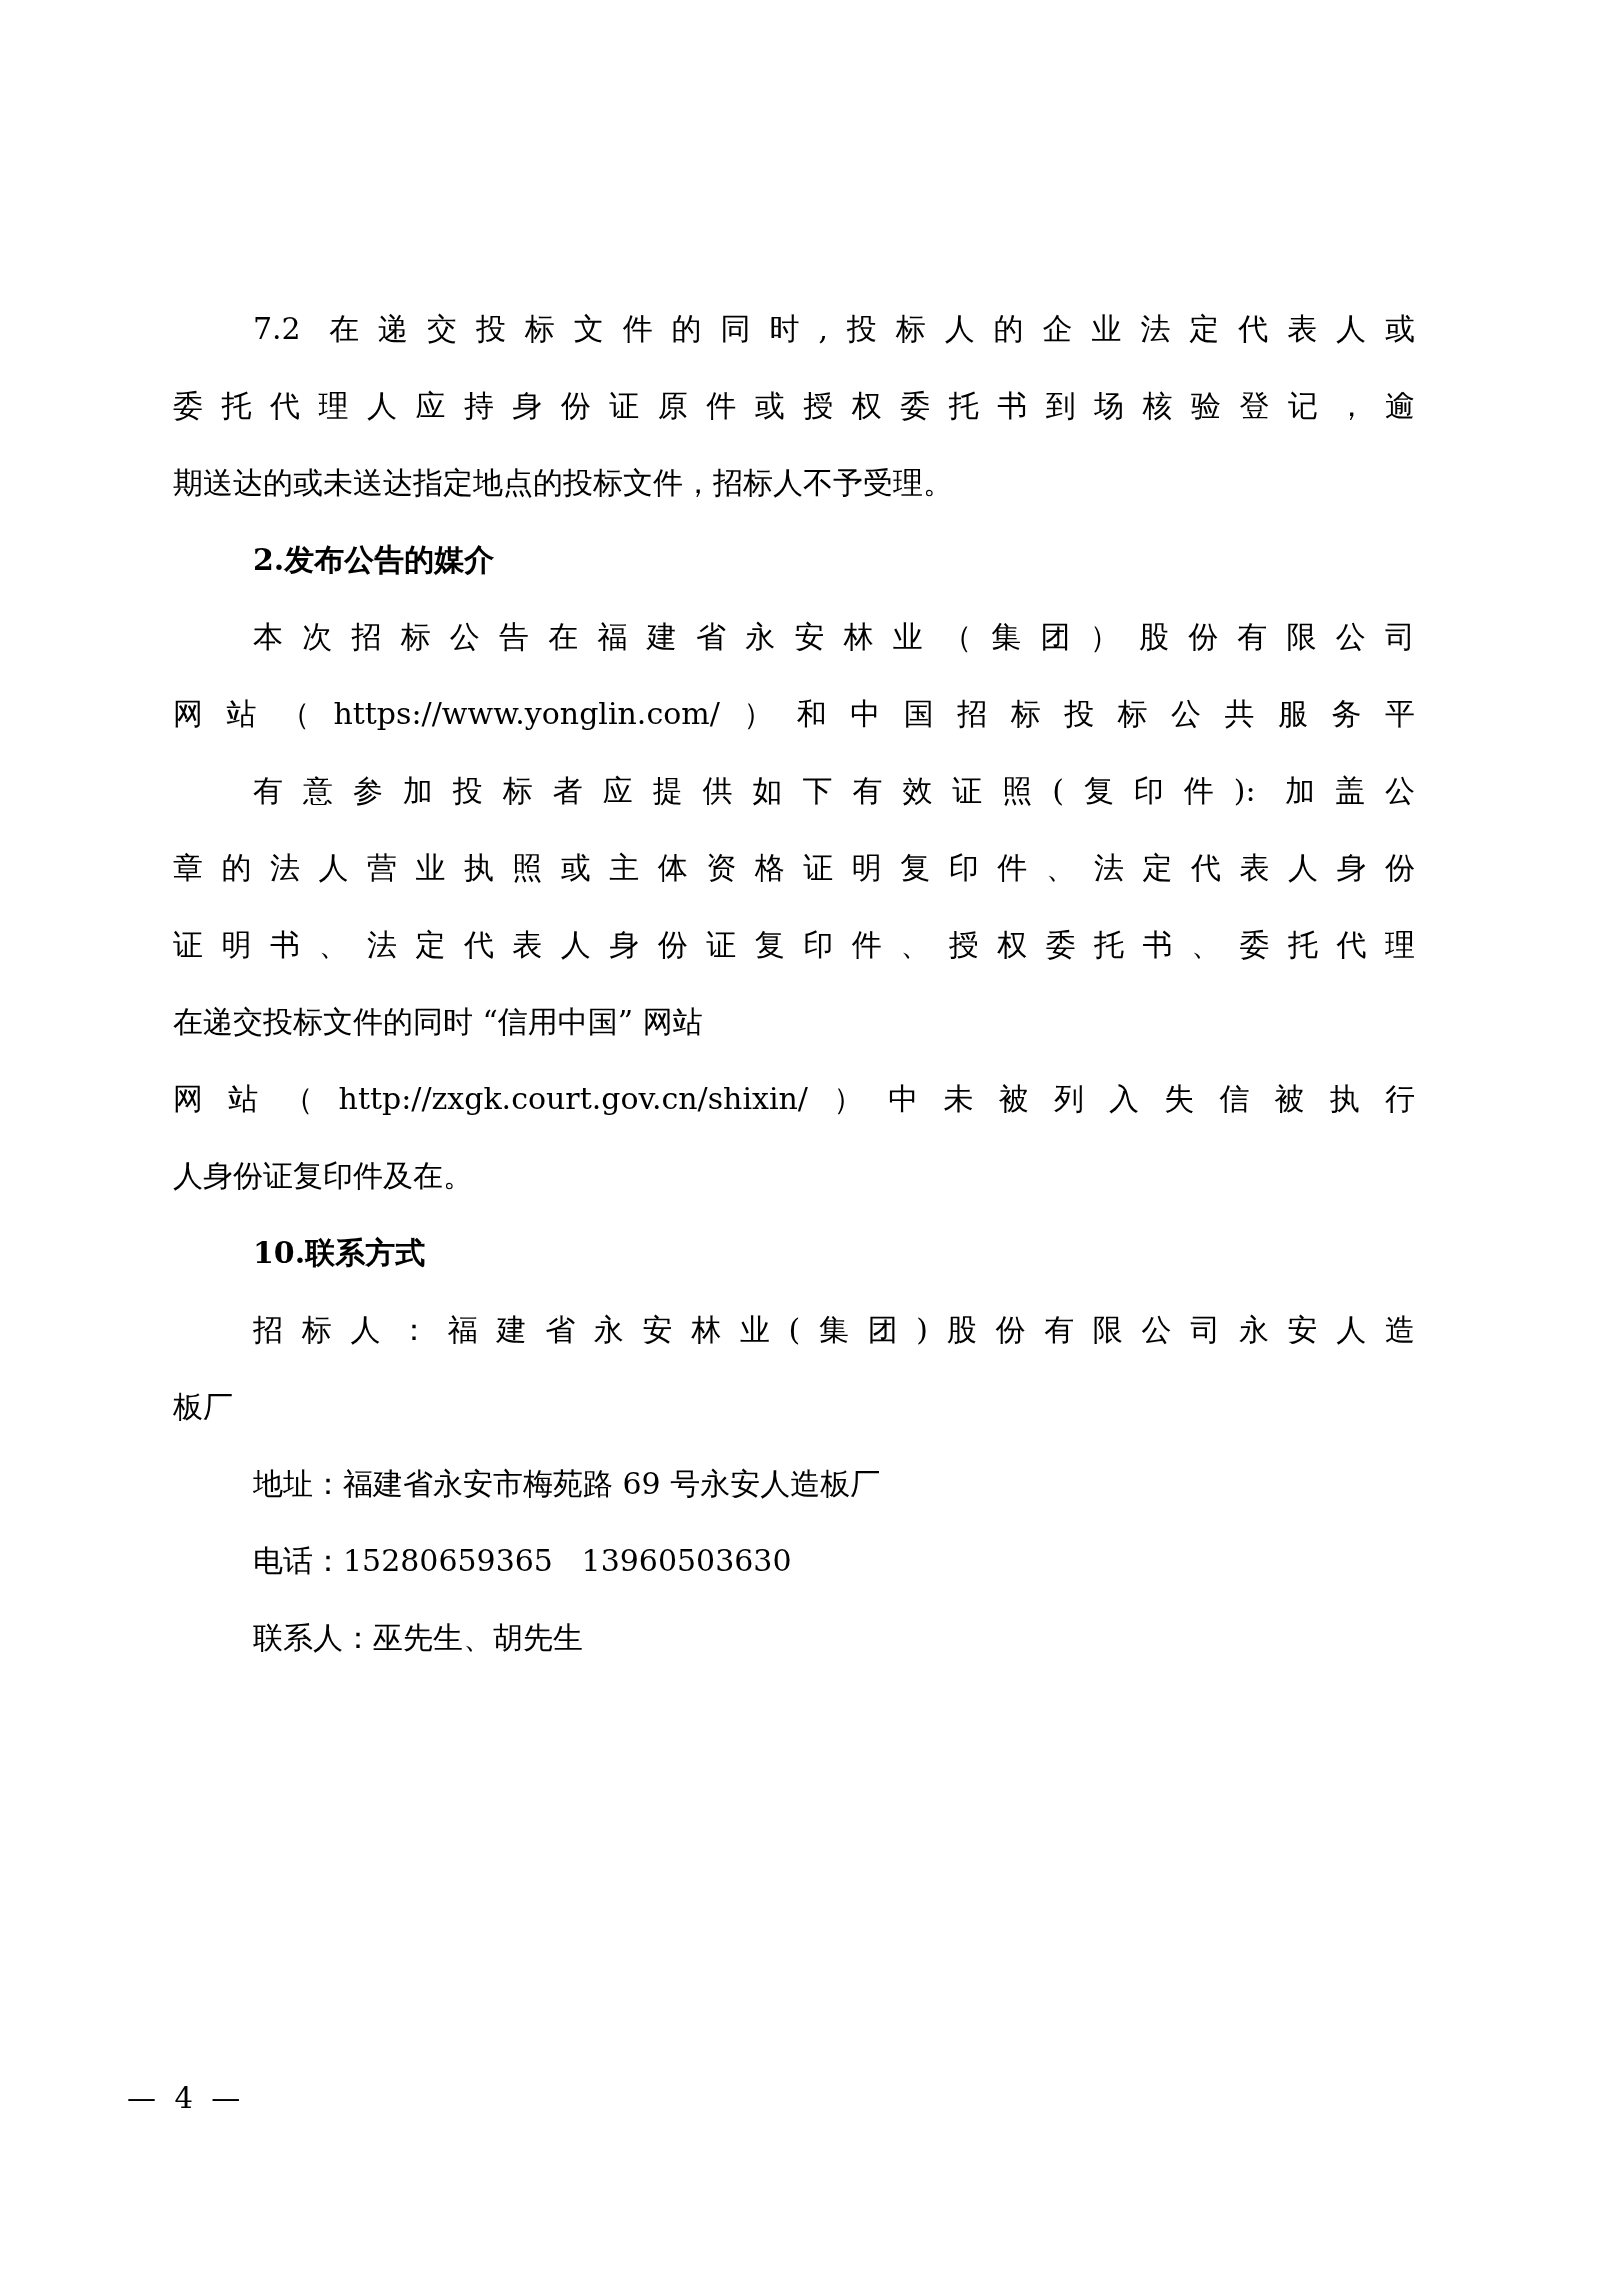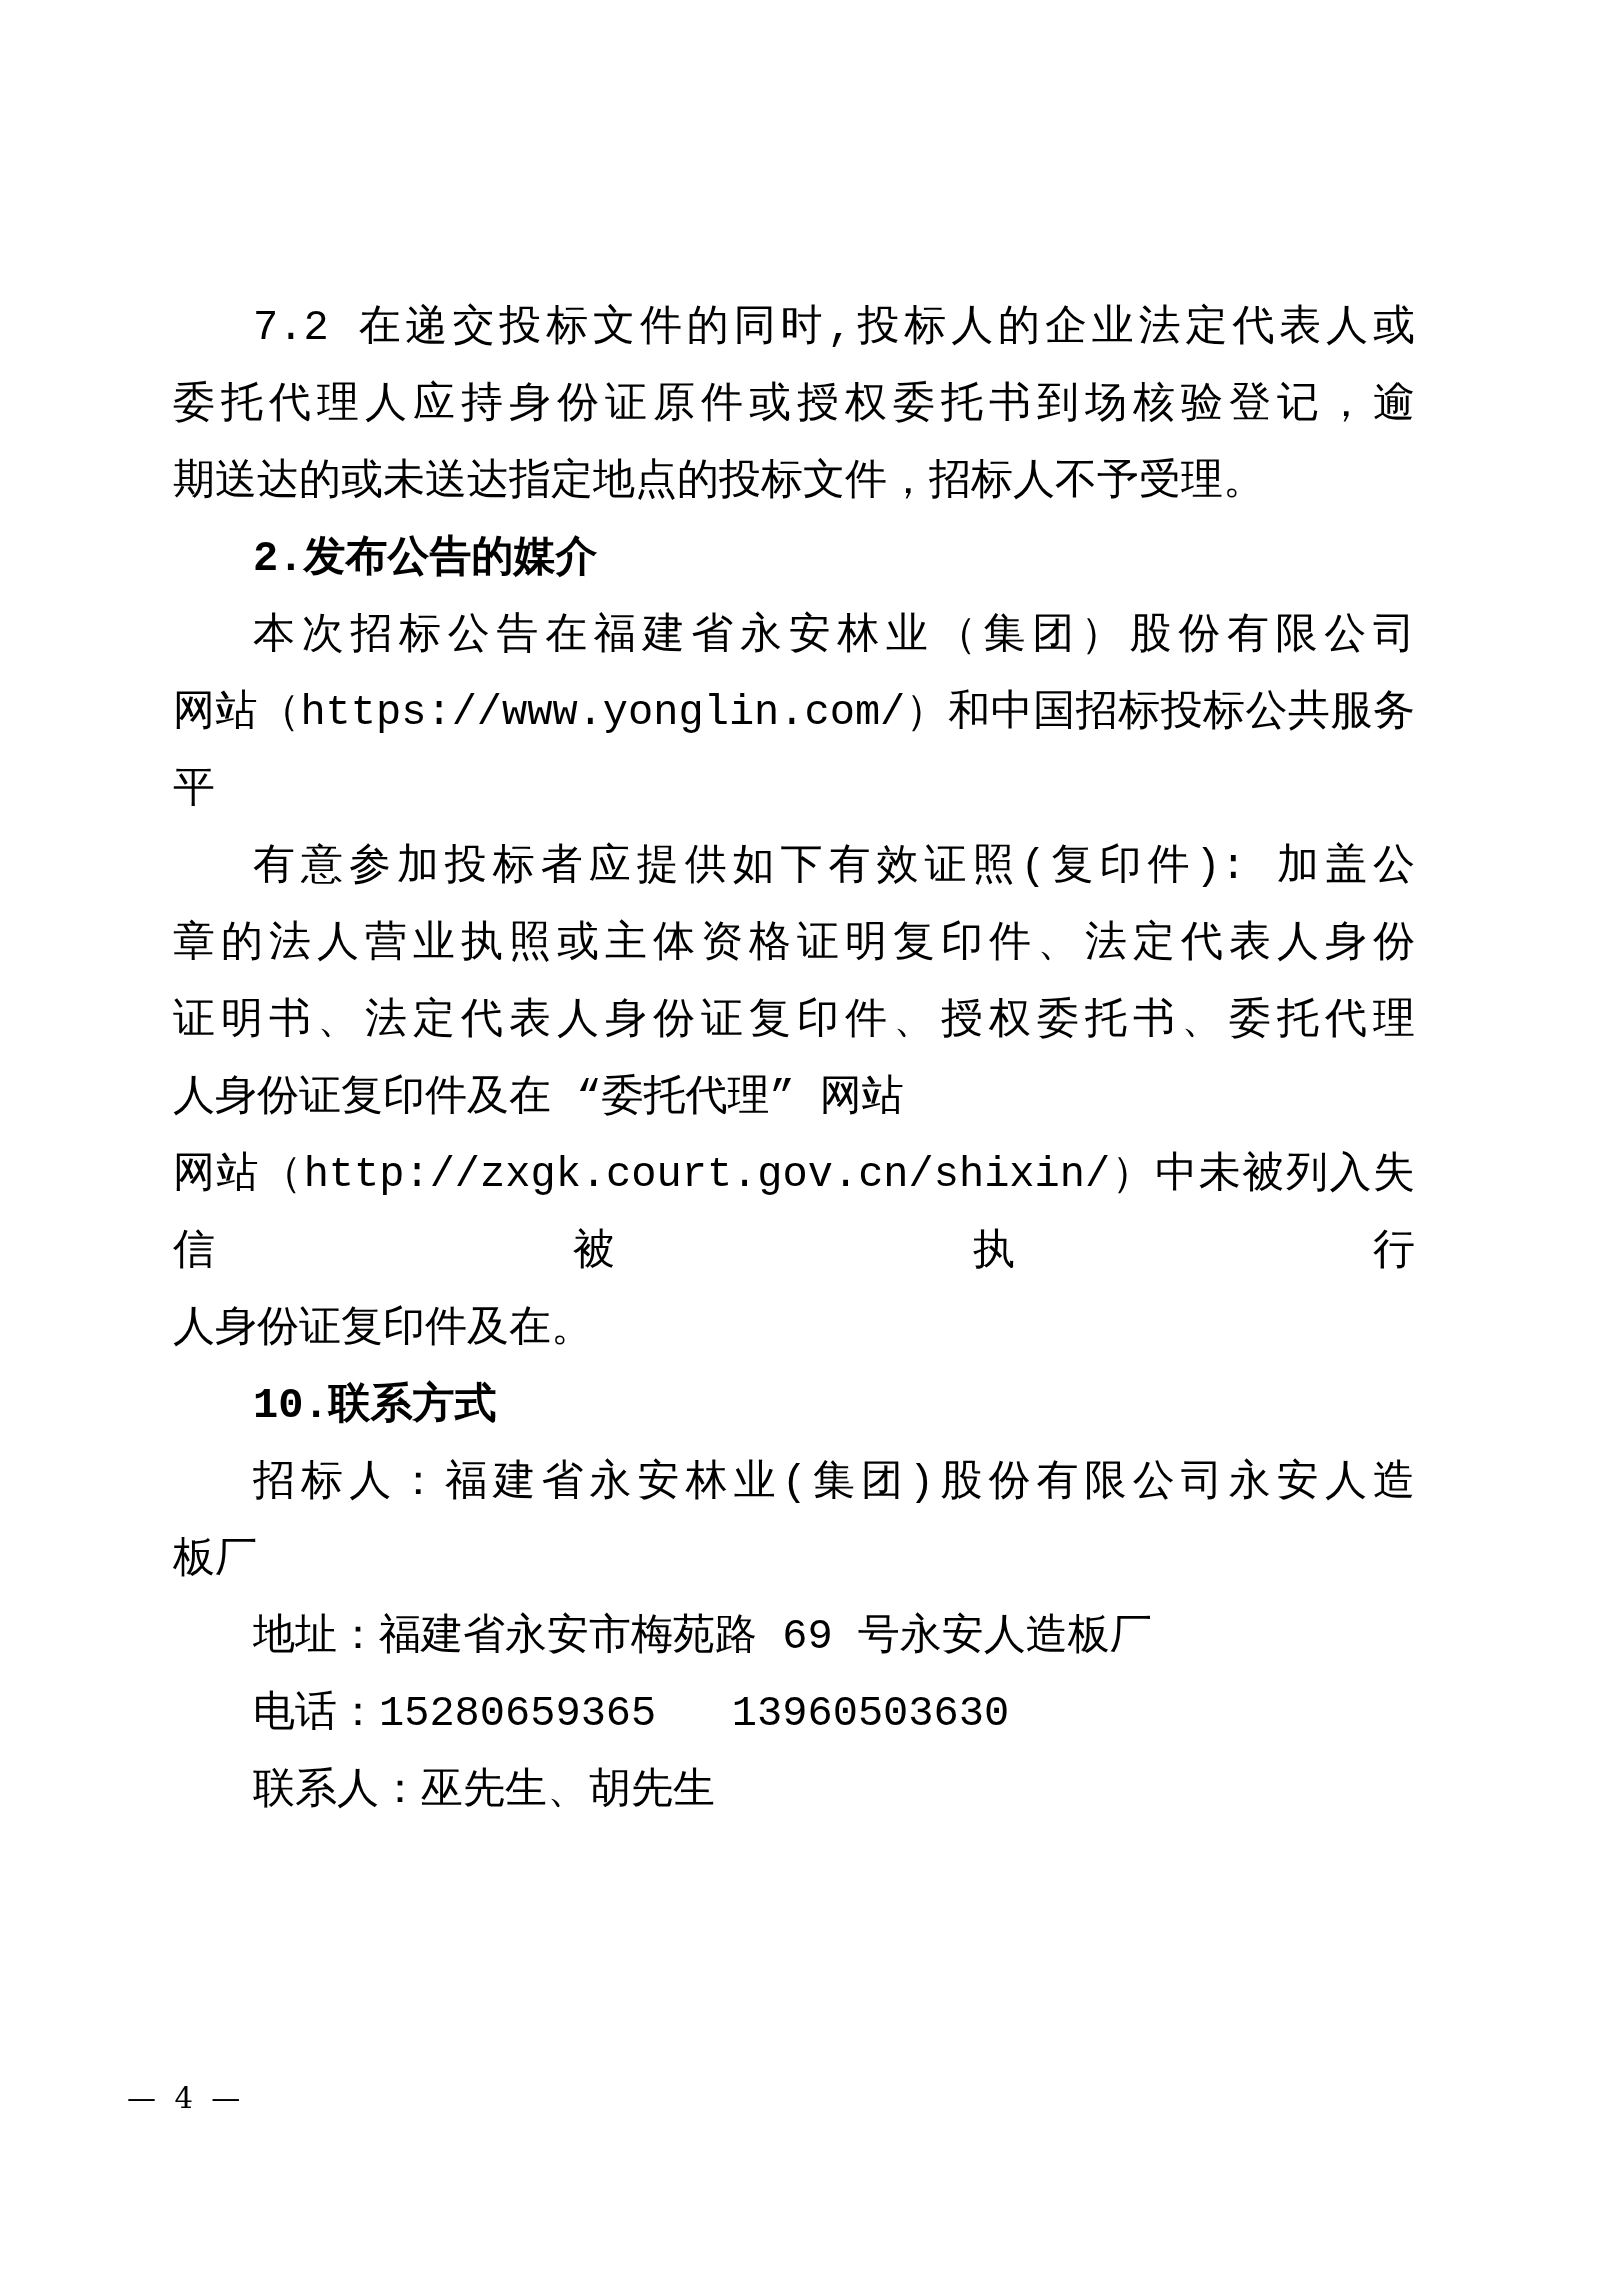--- a/index.html
+++ b/index.html
@@ -18,25 +18,24 @@
     overflow: hidden;
   }
   .doc {
     position: absolute;
     left: 173px;
     top: 290px;
     width: 1242px;
   }
   .line {
     margin: 0;
-    font-size: 42px;
+    font-size: 30px;
     line-height: 77px;
     white-space: pre-wrap;
     text-align: left;
-    font-family: Liberation Mono, monospace;
   }
   .indent {
     text-indent: 80px;
   }
   .just {
     text-align: justify;
     text-align-last: justify;
     -moz-text-align-last: justify;
   }
   .heading {
@@ -62,21 +61,21 @@
     <p class="line just">委托代理人应持身份证原件或授权委托书到场核验登记，逾</p>
     <p class="line">期送达的或未送达指定地点的投标文件，招标人不予受理。</p>
 
     <p class="line indent heading">2.发布公告的媒介</p>
     <p class="line indent just">本次招标公告在福建省永安林业（集团）股份有限公司</p>
     <p class="line just">网站（https://www.yonglin.com/）和中国招标投标公共服务平</p>
 
     <p class="line indent just">有意参加投标者应提供如下有效证照(复印件): 加盖公</p>
     <p class="line just">章的法人营业执照或主体资格证明复印件、法定代表人身份</p>
     <p class="line just">证明书、法定代表人身份证复印件、授权委托书、委托代理</p>
-    <p class="line">人身份证复印件及在 “委托代理” 网站</p>
+    <p class="line">在递交投标文件的同时 “信用中国” 网站</p>
     <p class="line just">网站（http://zxgk.court.gov.cn/shixin/）中未被列入失信被执行</p>
     <p class="line">人身份证复印件及在。</p>
 
     <p class="line indent heading">10.联系方式</p>
     <p class="line indent just">招标人：福建省永安林业(集团)股份有限公司永安人造</p>
     <p class="line">板厂</p>
     <p class="line indent">地址：福建省永安市梅苑路 69 号永安人造板厂</p>
     <p class="line indent">电话：15280659365   13960503630</p>
     <p class="line indent">联系人：巫先生、胡先生</p>
 

